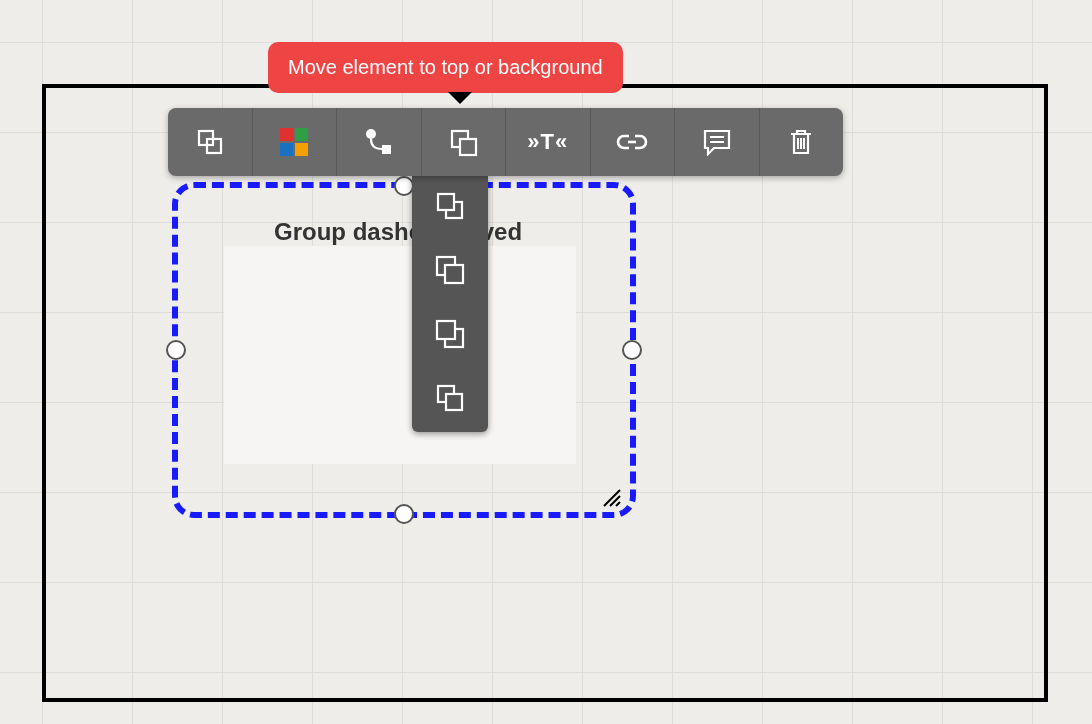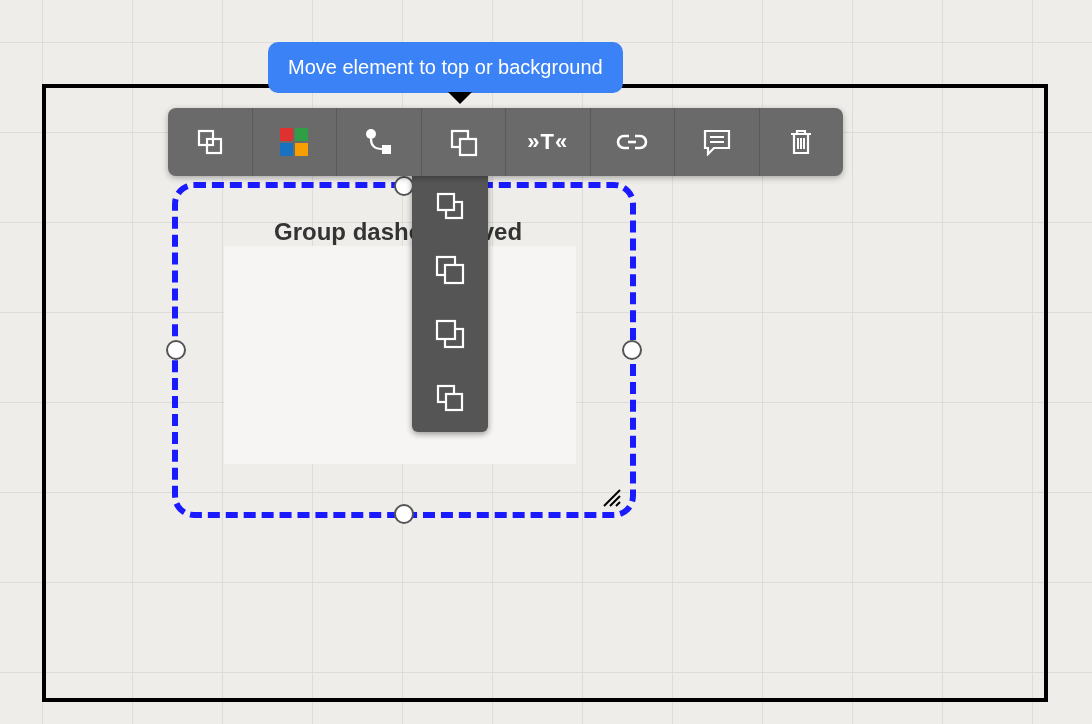--- a/index.html
+++ b/index.html
@@ -30,21 +30,21 @@
     height: 618px;
     border: 4px solid #000;
     background: transparent;
   }
 
   
   .tooltip {
     position: absolute;
     left: 268px;
     top: 42px;
-    background: #3b82f6;
+    background: #ef4444;
     color: #fff;
     font-size: 20px;
     padding: 14px 20px;
     border-radius: 10px;
     font-weight: 500;
   }
   .tooltip::after {
     content: "";
     position: absolute;
     left: 180px;

